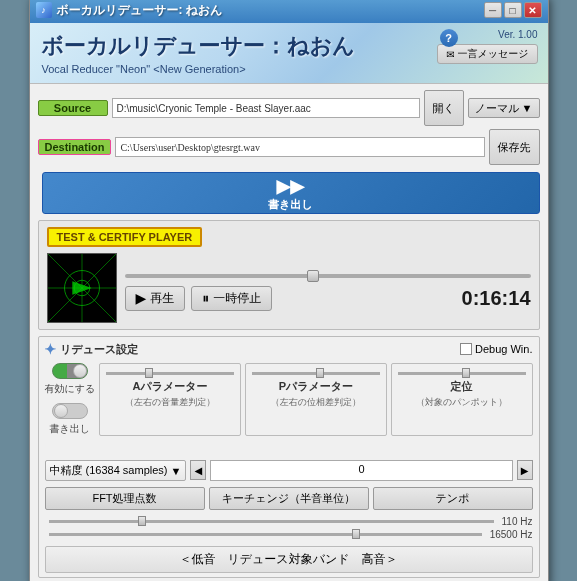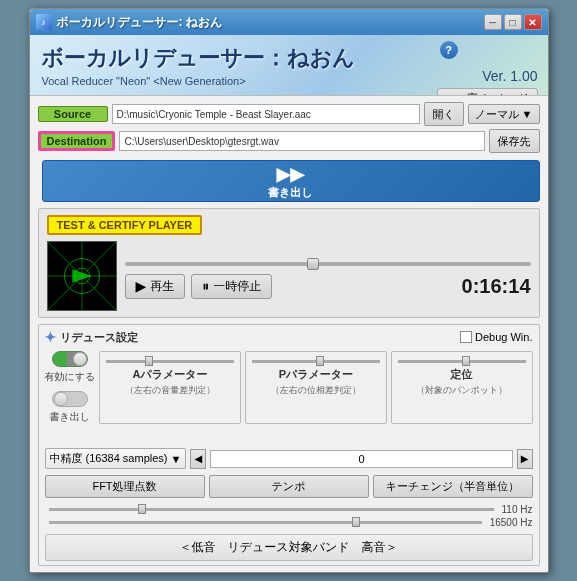--- a/index.html
+++ b/index.html
@@ -92,23 +92,22 @@
     .header-right {
       position: absolute;
       top: 6px;
       right: 10px;
       display: flex;
       flex-direction: column;
       align-items: flex-end;
       gap: 4px;
     }
     .ver-text {
-      font-size: 14px;
+      font-size: 10px;
       color: #2a4a7a;
-      margin-top: 27px;
     }
     .msg-btn {
       background: linear-gradient(to bottom, #e8e8e8, #d0d0d0);
       border: 1px solid #aaa;
       border-radius: 3px;
       padding: 2px 8px;
       font-size: 10px;
       cursor: pointer;
       display: flex;
       align-items: center;
@@ -148,21 +147,21 @@
       border-radius: 2px;
       padding: 1px 6px;
       font-size: 11px;
       font-weight: bold;
       min-width: 70px;
       text-align: center;
     }
     .label-dest {
       background: #88cc44;
       color: #1a3a00;
-      border: 3px solid #ec4899;
+      border: 1px solid #ec4899;
       border-radius: 2px;
       padding: 1px 6px;
       font-size: 11px;
       font-weight: bold;
       min-width: 70px;
       text-align: center;
     }
     .file-path {
       flex: 1;
       background: white;
@@ -172,21 +171,21 @@
       color: #333;
       height: 20px;
     }
     .file-btn {
       background: linear-gradient(to bottom, #e8e8e8, #d4d4d4);
       border: 1px solid #999;
       border-radius: 2px;
       padding: 1px 8px;
       font-size: 11px;
       cursor: pointer;
-      height: 24px;
+      height: 36px;
     }
     .normal-btn {
       background: linear-gradient(to bottom, #e8e8e8, #d4d4d4);
       border: 1px solid #999;
       border-radius: 2px;
       padding: 1px 6px;
       font-size: 11px;
       cursor: pointer;
       height: 20px;
       display: flex;
@@ -423,21 +422,20 @@
       height: 10px;
       background: linear-gradient(to bottom, #e8e8e8, #bbb);
       border: 1px solid #888;
       position: absolute;
       top: -4px;
       left: 50%;
     }
 
     .precision-row {
       display: flex;
-      align-items: center;
       gap: 4px;
       margin-bottom: 6px;
     }
     .precision-select {
       background: linear-gradient(to bottom, #f8f8f8, #e8e8e8);
       border: 1px solid #aaa;
       border-radius: 2px;
       padding: 2px 4px;
       font-size: 11px;
       cursor: pointer;
@@ -560,21 +558,21 @@
           <input class="file-path" type="text" readonly="" style="font-size: 10px;" value="D:\music\Cryonic Temple - Beast Slayer.aac">
           <button class="file-btn">開く</button>
           <button class="normal-btn">
             <span>ノーマル</span>
             <span>▼</span>
           </button>
         </div>
 
         <div class="file-row">
           <div class="label-dest">Destination</div>
-          <input class="file-path" type="text" readonly="" style="font-size: 10px;" value="C:\Users\user\Desktop\gtesrgt.wav">
+          <input class="file-path" type="text" readonly="" style="font-size: 10px; font-family: Liberation Serif, serif;" value="C:\Users\user\Desktop\gtesrgt.wav">
           <button class="file-btn">保存先</button>
         </div>
       </div>
 
       <div class="right-btns">
         <button class="export-btn">
           <span style="font-size:18px;">▶▶</span>
           <span>書き出し</span>
         </button>
       </div>
@@ -677,22 +675,22 @@
           <span>▼</span>
         </div>
         <div class="arrow-btn">◀</div>
         <div class="value-display">0</div>
         <div class="arrow-btn">▶</div>
       </div>
 
       
       <div class="fft-row">
         <button class="fft-btn">FFT処理点数</button>
+        <button class="fft-btn">キーチェンジ（半音単位）</button>
         <button class="fft-btn">テンポ</button>
-        <button class="fft-btn">キーチェンジ（半音単位）</button>
       </div>
 
       
       <div class="freq-slider-row">
         <div class="mini-slider">
           <div class="mini-thumb" style="left:20%;"></div>
         </div>
         <span class="freq-label">110 Hz</span>
       </div>
       <div class="freq-slider-row">

